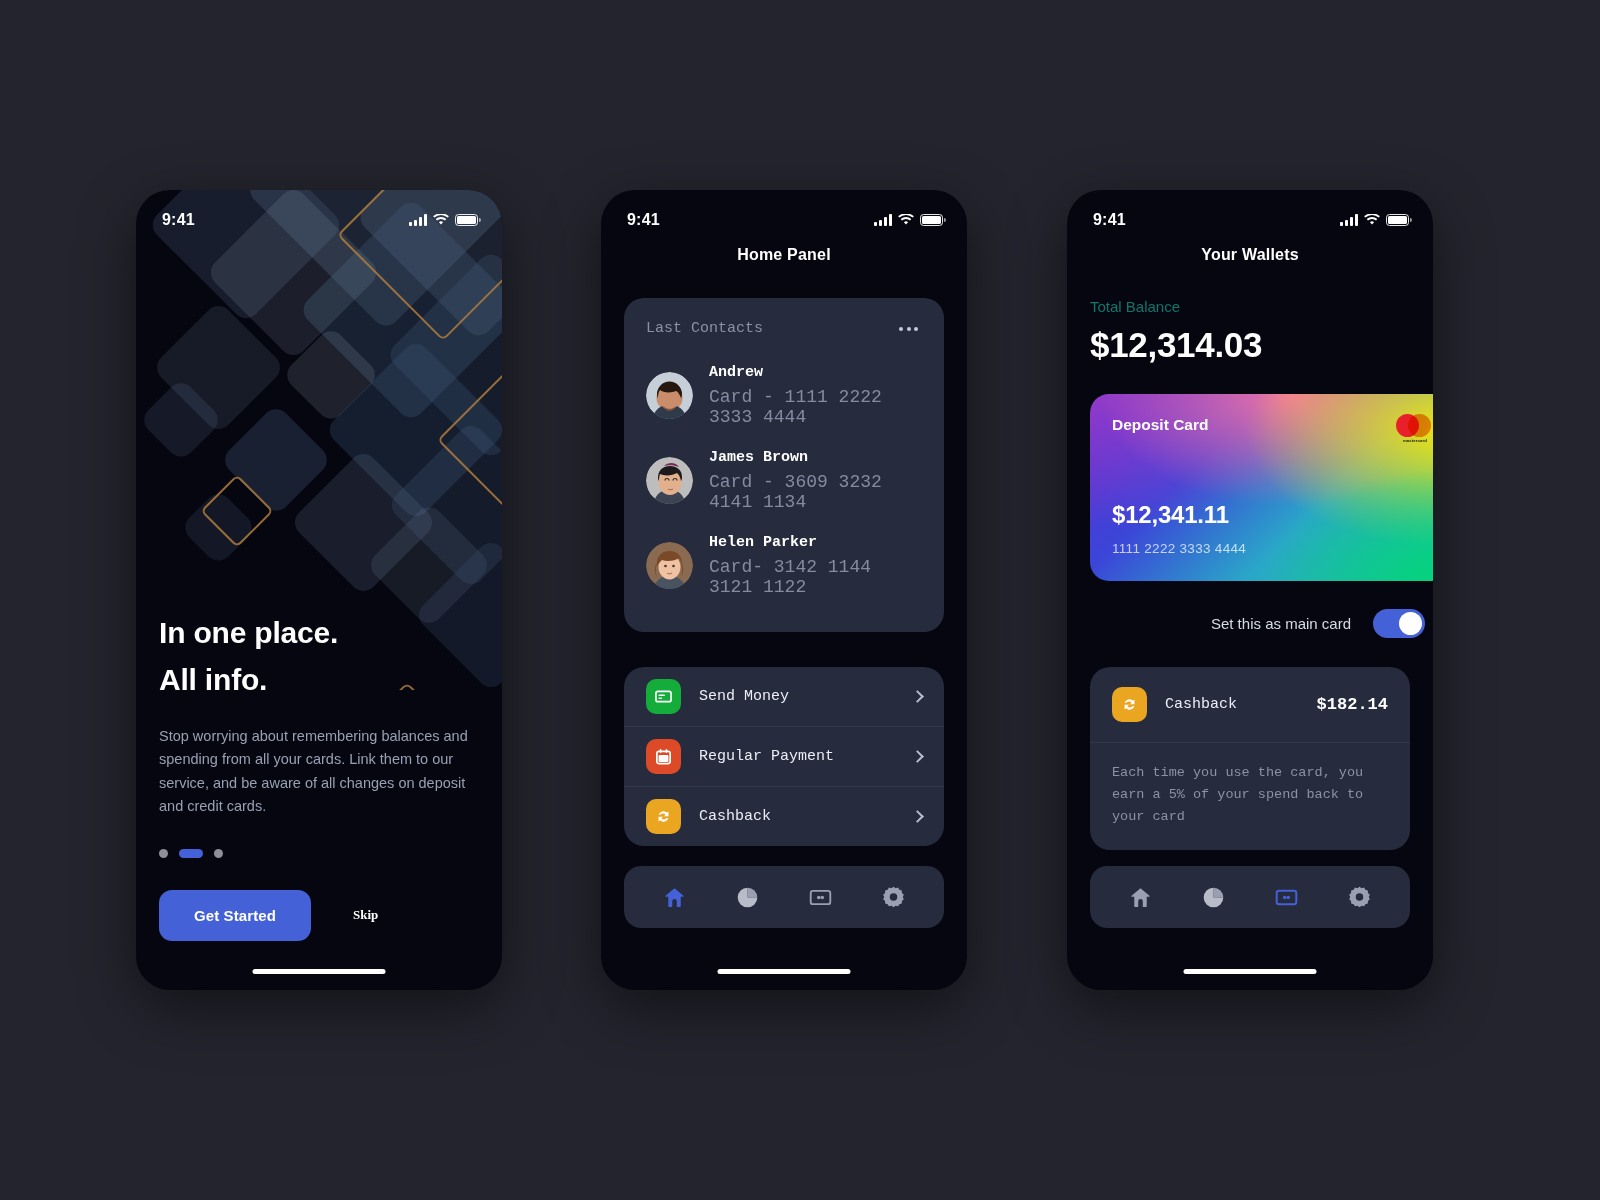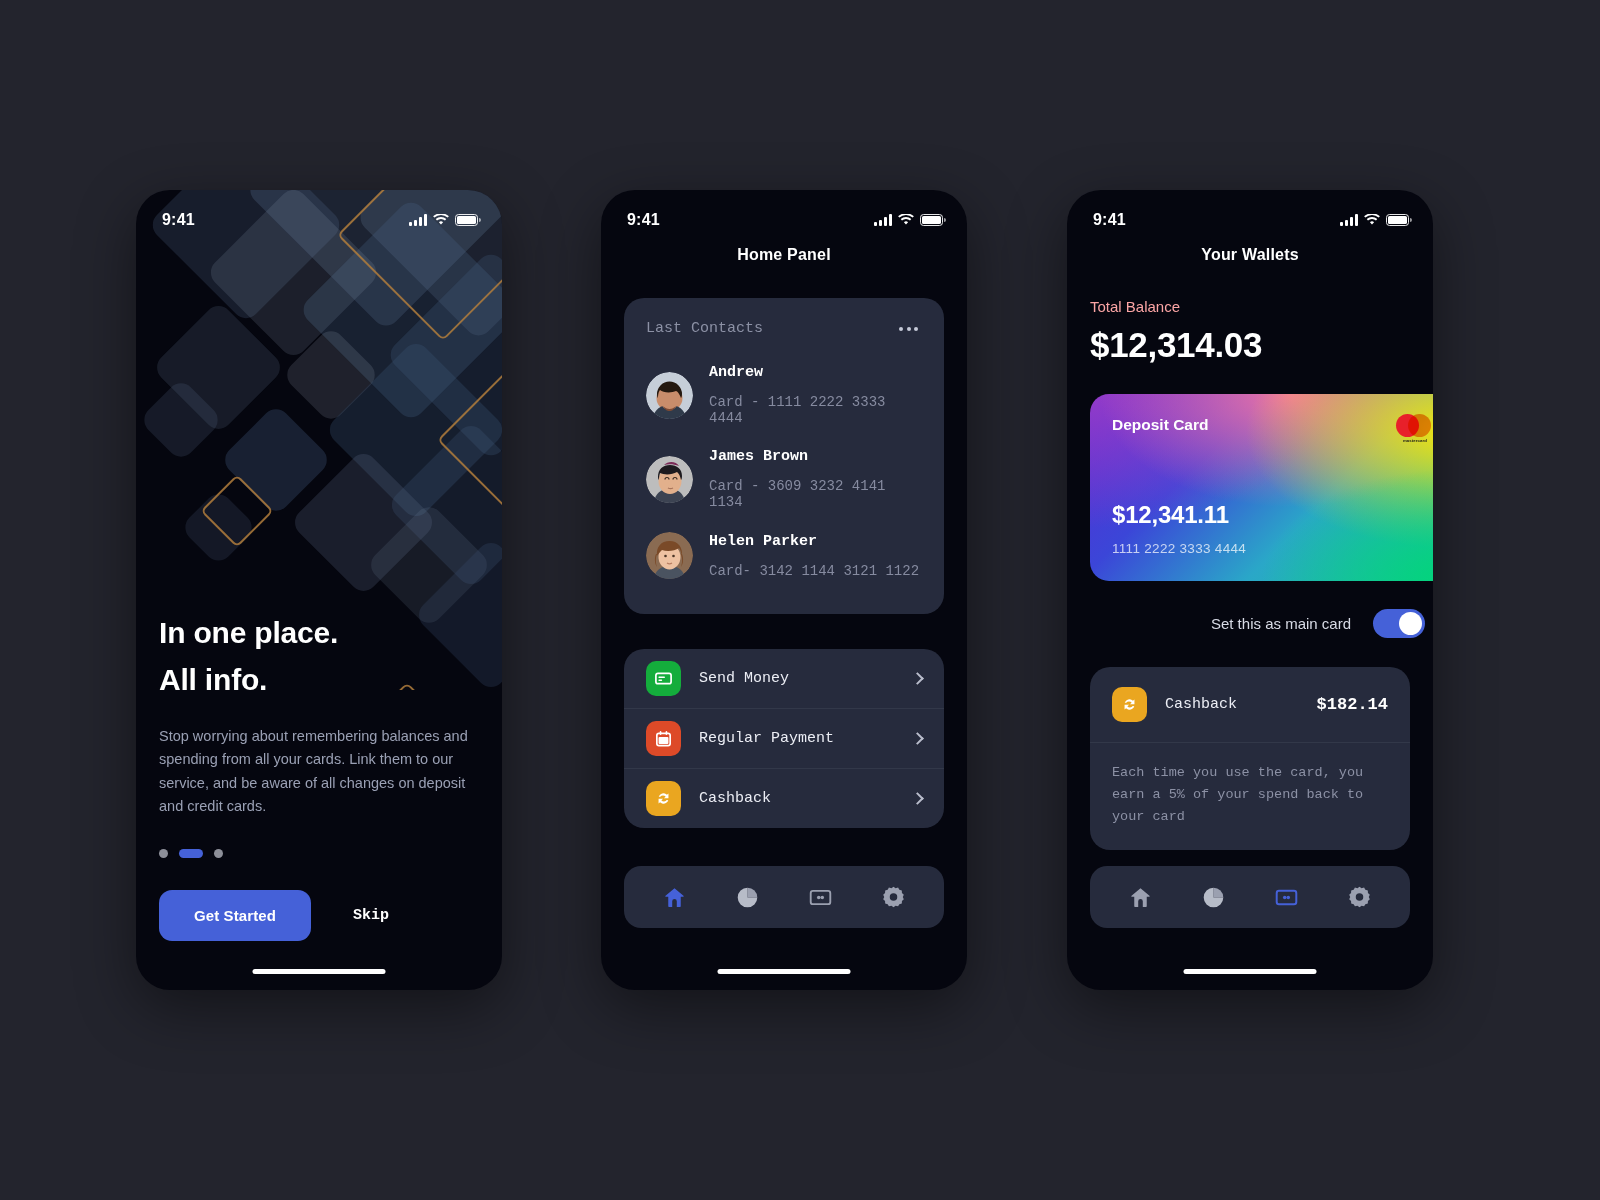--- a/index.html
+++ b/index.html
@@ -88,21 +88,21 @@
   .dot.active { width: 24px; border-radius: 6px; background: #4561d8; }
   .p1-actions { display: flex; align-items: center; gap: 42px; margin-top: 32px; }
   .btn-primary {
     background: #4561d8; color: #fff; border: none;
     font-family: inherit; font-size: 15px; font-weight: 700;
     padding: 17px 0; width: 152px; border-radius: 13px; cursor: pointer;
     letter-spacing: .1px;
   }
   .btn-ghost {
     background: transparent; border: none; color: #fff;
-    font-family: Liberation Mono, monospace; font-size: 15px; font-weight: 700; cursor: pointer;
+    font-family: Liberation Serif, serif; font-size: 13px; font-weight: 700; cursor: pointer;
   }
 
   
   .card-surface { background: #262b3d; border-radius: 20px; font-family: Liberation Mono, monospace; }
   .contacts {
     margin: 34px 23px 0 23px; padding: 22px 22px 24px 22px;
   }
   .contacts-head {
     display: flex; align-items: center; justify-content: space-between;
     margin-bottom: 16px;
@@ -110,21 +110,21 @@
   .contacts-title { color: #8c91a5; font-size: 15px; }
   .dots-menu { display: flex; gap: 3.5px; cursor: pointer; padding: 4px; }
   .dots-menu i { width: 4px; height: 4px; border-radius: 50%; background: #c6cad8; display: block; }
 
   .contact { display: flex; align-items: center; gap: 16px; padding: 11px 0; }
   .avatar {
     width: 47px; height: 47px; border-radius: 50%; flex: none;
     position: relative; overflow: hidden;
   }
   .contact-name { color: #fff; font-size: 15px; font-weight: 700; }
-  .contact-card { color: #868ba0; font-size: 14px; margin-top: 13px; }
+  .contact-card { color: #868ba0; font-size: 18px; margin-top: 6px; }
 
   .actions-list { margin: 35px 23px 0 23px; overflow: hidden; }
   .action-row {
     display: flex; align-items: center; gap: 18px;
     padding: 12px 22px; cursor: pointer;
   }
   .action-row + .action-row { border-top: 1px solid #323849; }
   .act-icon {
     width: 35px; height: 35px; border-radius: 10px; flex: none;
     display: flex; align-items: center; justify-content: center;
@@ -139,21 +139,21 @@
   .navbar {
     position: absolute; left: 23px; right: 23px; bottom: 62px;
     height: 62px; background: #262b3d; border-radius: 17px;
     display: flex; align-items: center; justify-content: space-around;
     padding: 0 14px;
   }
   .nav-item { cursor: pointer; display: flex; align-items: center; justify-content: center;
               width: 46px; height: 46px; }
 
   
-  .total-label { color: #fca5a5; font-size: 15px; margin: 34px 0 0 23px; }
+  .total-label { color: #0f766e; font-size: 15px; margin: 34px 0 0 23px; }
   .total-amount { color: #fff; font-size: 35px; font-weight: 700; margin: 10px 0 0 23px; letter-spacing: -.3px; }
 
   .card-deck { position: relative; margin-top: 29px; height: 187px; }
   .credit-card {
     position: absolute; left: 23px; top: 0;
     width: 364px; height: 187px; border-radius: 19px;
     padding: 22px 22px; overflow: hidden;
     background:
       radial-gradient(115% 130% at 100% 100%, rgba(0,214,120,.95) 0%, rgba(0,214,120,0) 46%),
       radial-gradient(110% 120% at 100% 20%, rgba(255,232,0,.95) 0%, rgba(255,232,0,0) 52%),

